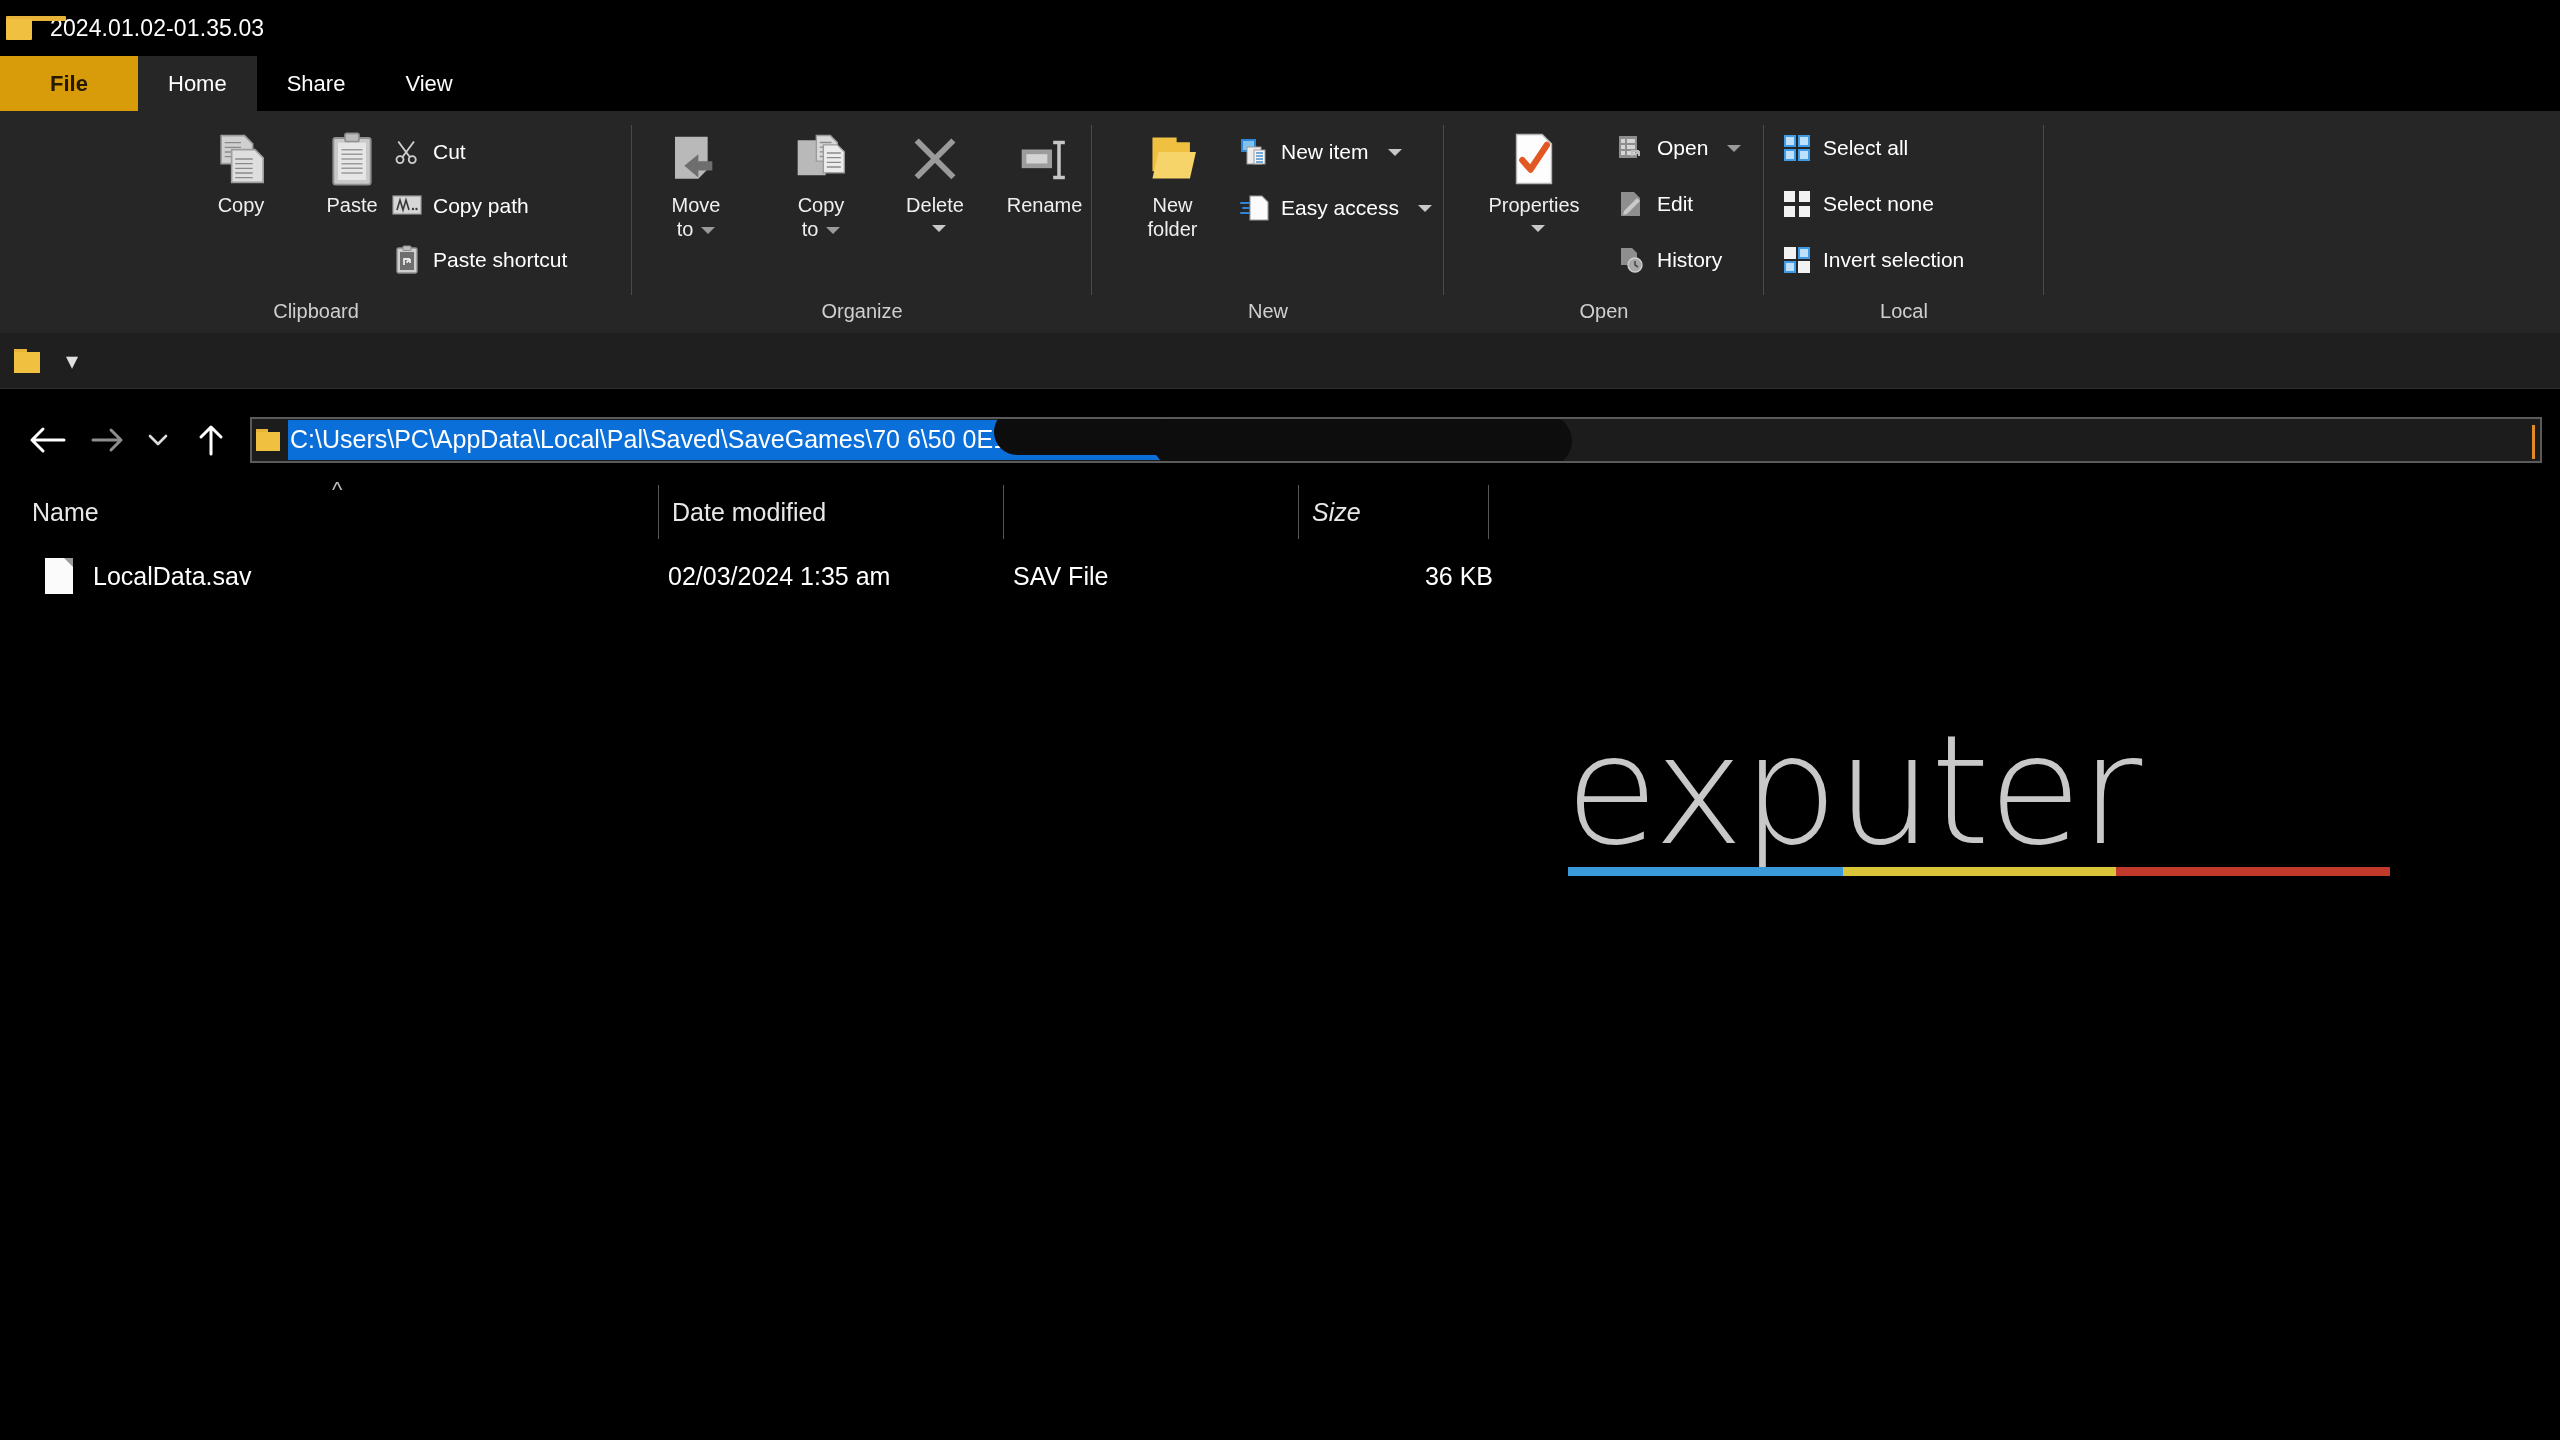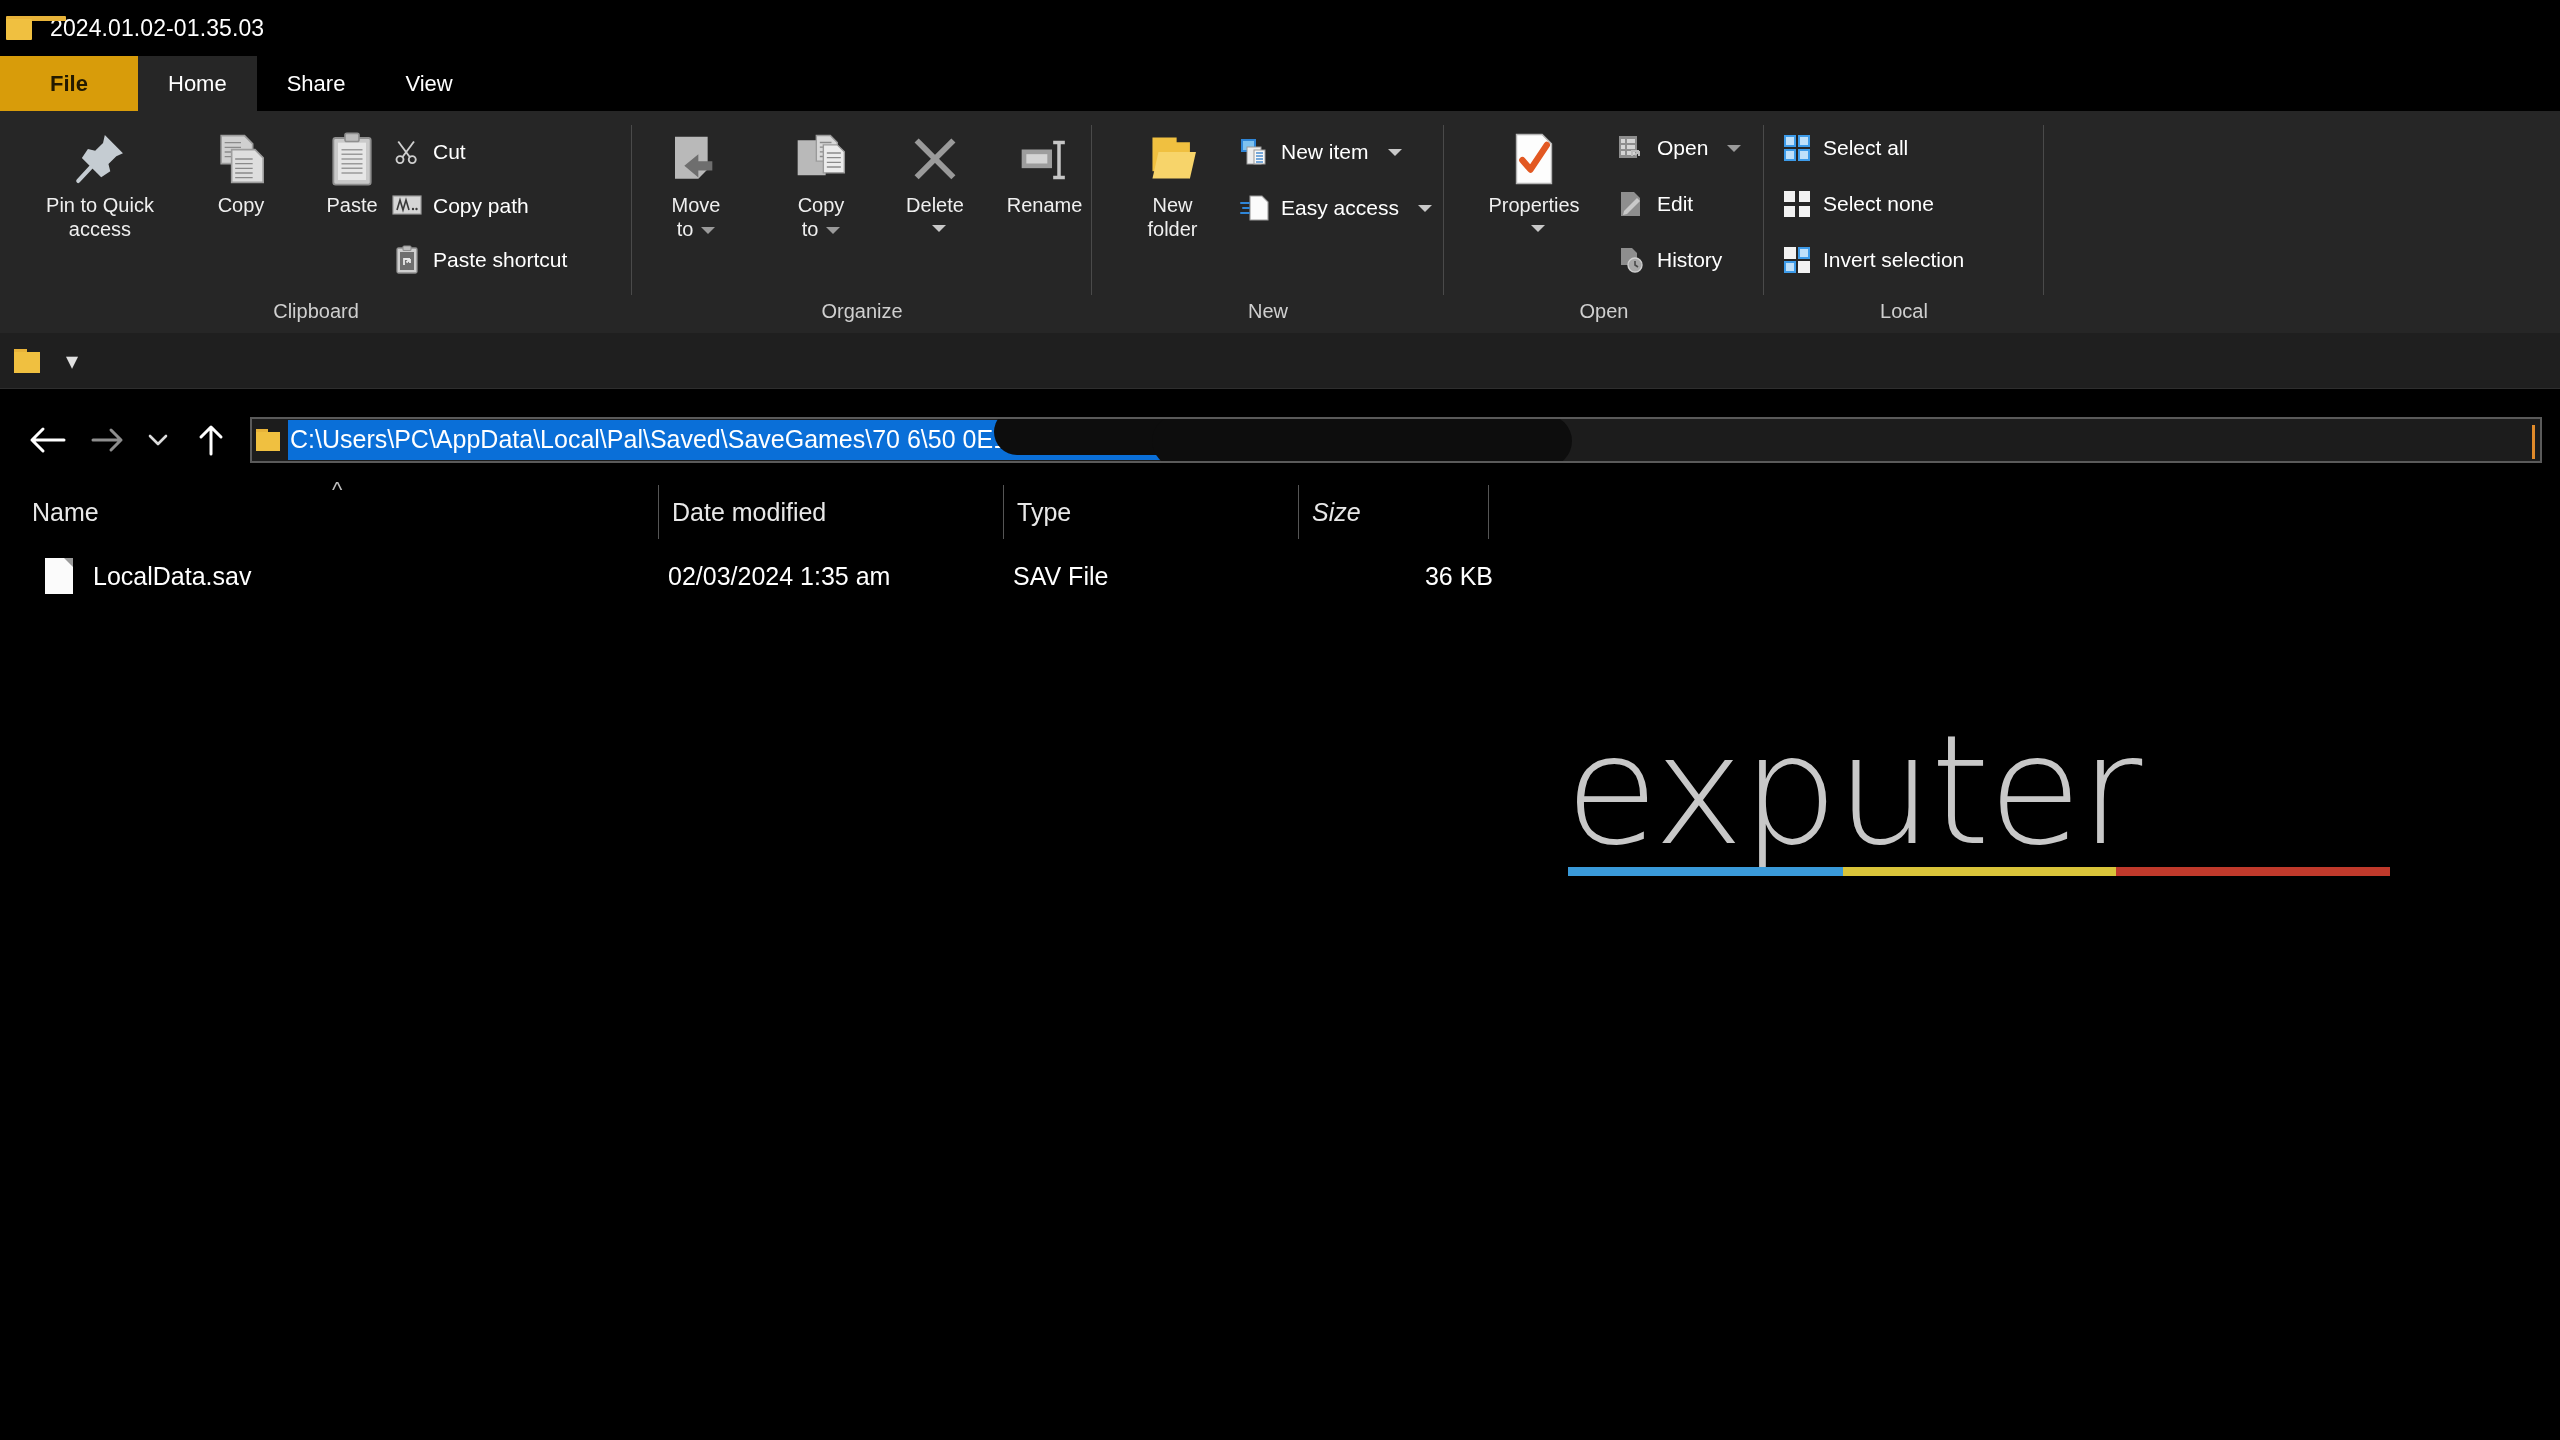--- a/index.html
+++ b/index.html
@@ -173,32 +173,20 @@
   <div class="tab active">Home</div>
   <div class="tab">Share</div>
   <div class="tab">View</div>
 </div>
 
 <div class="ribbon">
 <div class="ribbon-inner">
 
   <div class="rgroup" style="left:0; width:632px;">
 
-    <div class="bigbtn" style="left:10px; width:180px;">
-      <div class="glyph">
-        <svg width="58" height="58" viewBox="0 0 48 48">
-          <g fill="#c5ccd2">
-            <path d="M28 5 L43 20 L37.5 22.5 L31 29 L32.5 35 L25 40 L9 24 L14 16.5 L20 18 L26.5 11.5 Z"></path>
-            <path d="M18 30 L6 43" stroke="#c5ccd2" stroke-width="3.4" fill="none" stroke-linecap="round"></path>
-          </g>
-        </svg>
-      </div>
-      <div class="lbl">Pin to Quick
-access</div>
-    </div>
 
     <div class="bigbtn" style="left:186px; width:110px;">
       <div class="glyph">
         <svg width="56" height="56" viewBox="0 0 48 48">
           <g>
             <path d="M7 4 h20 l7 7 v17 h-27 z" fill="#d0d0d0" stroke="#9d9d9d" stroke-width="1.4"></path>
             <g stroke="#8a8a8a" stroke-width="1.2">
               <path d="M10 10h14M10 14h14M10 18h14M10 22h14"></path>
             </g>
             <path d="M16 16 h20 l7 7 v21 h-27 z" fill="#dedede" stroke="#9d9d9d" stroke-width="1.4"></path>
@@ -532,23 +520,20 @@
     <span>Name</span>
   </div>
   <div class="sortarrow" style="left:332px;">^</div>
   <div class="divider" style="left:658px;"></div>
 
   <div class="ch" style="left:658px; width:345px;">
     <span>Date modified</span>
   </div>
   <div class="divider" style="left:1003px;"></div>
 
-  <div class="ch" style="left:1003px; width:295px;">
-    <span>Type</span>
-  </div>
   <div class="divider" style="left:1298px;"></div>
 
   <div class="ch" style="left:1298px; width:190px;font-style:italic;">
     <span>Size</span>
   </div>
   <div class="divider" style="left:1488px;"></div>
 </div>
 
 <div class="filelist">
   <div class="frow">

